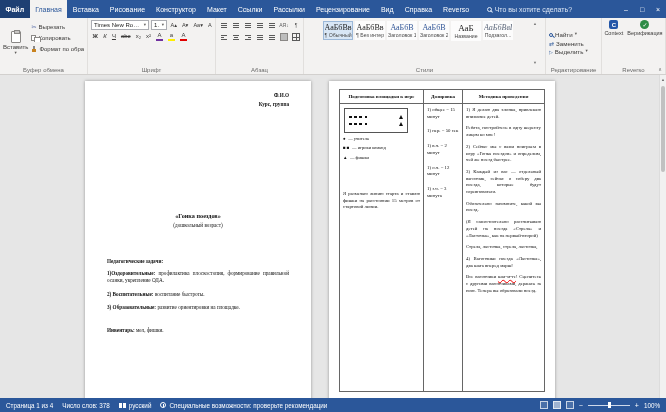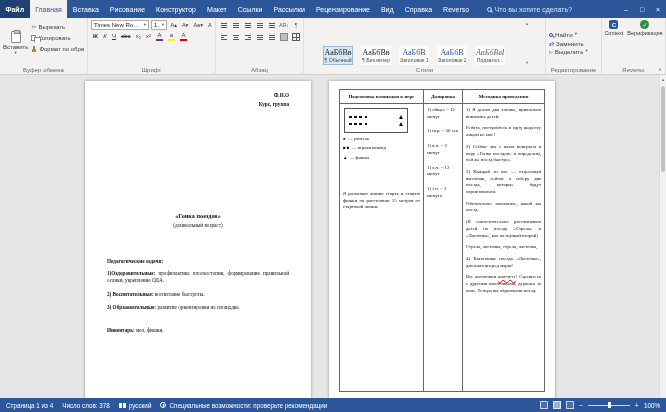--- a/index.html
+++ b/index.html
@@ -66,21 +66,21 @@
   .picon.align-center i:nth-child(2){width:55%;margin:0 auto}
   .picon.align-right i:nth-child(2){width:55%;margin-left:auto}
   .picon.txtic{display:flex;align-items:center;justify-content:center;font-size:5px;color:#5a5a5a;padding:0}
   .picon.shading{background:#bdbdbd;border:1px solid #8a8886;padding:0}
   .picon.borders{border:1px solid #5a5a5a;padding:0;background:
      linear-gradient(#5a5a5a,#5a5a5a) center/100% 1px no-repeat,
      linear-gradient(90deg,#5a5a5a,#5a5a5a) center/1px 100% no-repeat}
 
   
   .g-styles{flex:1;min-width:150px}
-  .sgallery{display:flex;gap:8px;align-items:flex-end;padding:1px 16px}
+  .sgallery{display:flex;gap:2px;align-items:flex-start;padding:1px 16px}
   .scard{width:30px;border:1px solid transparent;display:flex;flex-direction:column;align-items:center;justify-content:flex-end;background:#fcfcfc;padding:1px}
   .scard.sel{background:#d8e6f5;border-color:#9cb8d8}
   .sprev{font-family:"Liberation Serif","DejaVu Serif",serif;font-size:8px;color:#1a1a1a;white-space:nowrap;overflow:hidden;max-width:28px}
   .sprev.hd{color:#2f5496}
   .sprev.ttl{font-size:9px}
   .sprev.sub{color:#5f6a7d;font-style:italic}
   .sname{font-size:5.2px;color:#4a4a4a;white-space:nowrap;overflow:hidden;max-width:28px}
   .sscroll{display:flex;flex-direction:column;justify-content:space-between;font-size:4px;color:#777;padding:1px 0 1px 1px}
 
   
@@ -363,20 +363,24 @@
               <div class="sprev">АаБбВв</div>
               <div class="sname">¶ Без интер...</div>
             </div>
             <div class="scard">
               <div class="sprev hd">АаБбВ</div>
               <div class="sname">Заголовок 1</div>
             </div>
             <div class="scard">
               <div class="sprev hd">АаБбВ</div>
               <div class="sname">Заголовок 2</div>
+            </div>
+            <div class="scard">
+              <div class="sprev ttl">АаБ</div>
+              <div class="sname">Название</div>
             </div>
             <div class="scard">
               <div class="sprev sub">АаБбВвГ</div>
               <div class="sname">Подзагол...</div>
             </div>
           </div>
         <div class="sscroll">
           <span>▲</span>
           <span>▼</span>
         </div>

